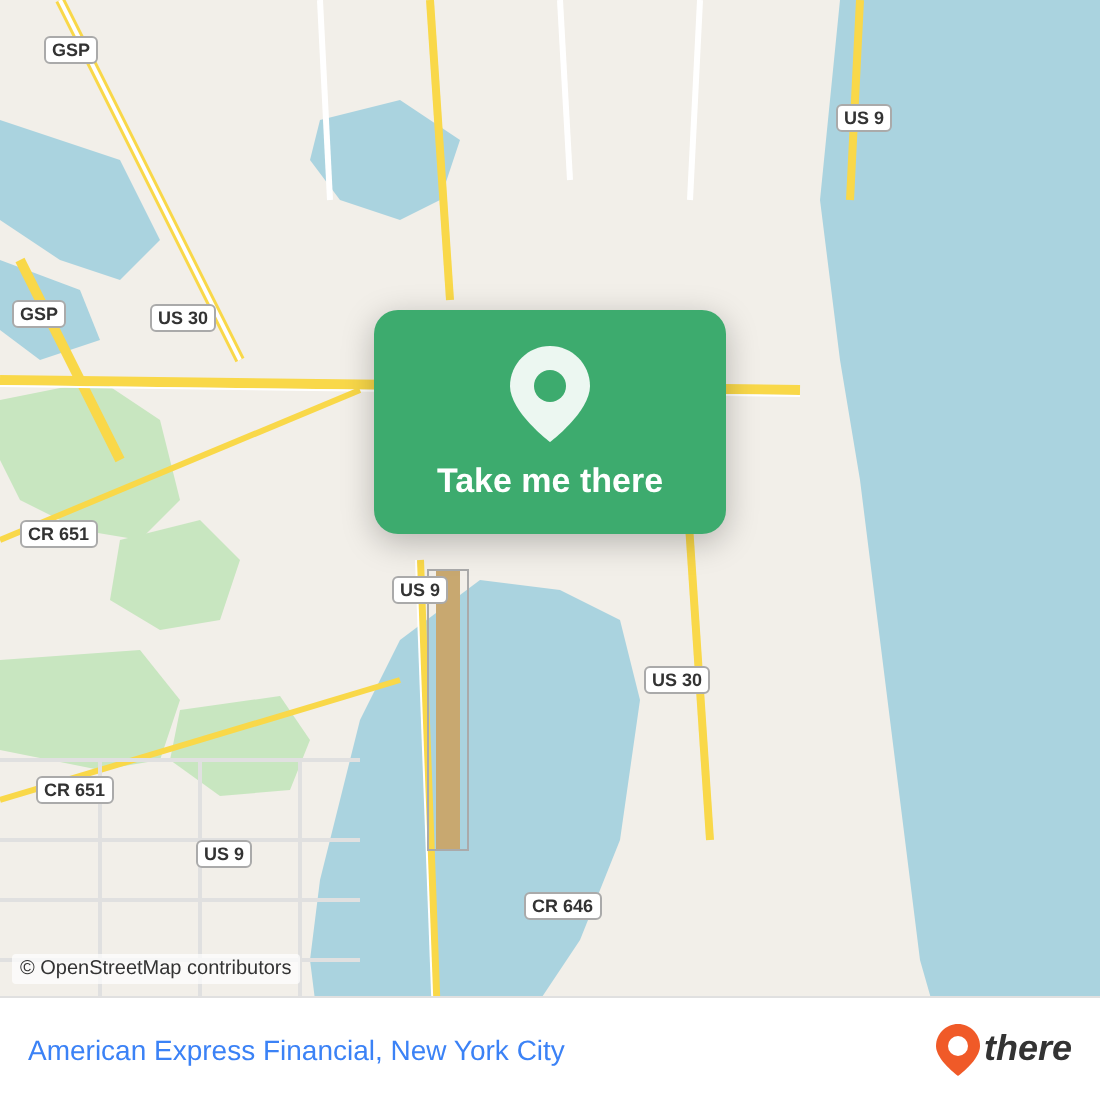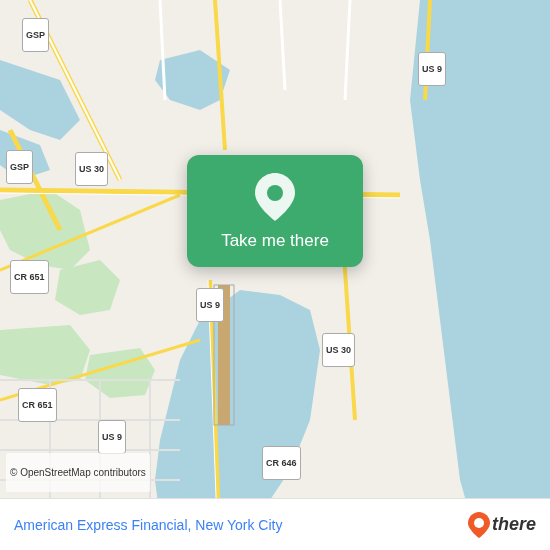--- a/index.html
+++ b/index.html
@@ -82,46 +82,46 @@
 
     #pin-icon {
       width: 40px;
       height: 48px;
       margin-bottom: 10px;
     }
 
     #take-me-there-label {
       color: #ffffff;
       font-size: 17px;
-      font-weight: 400;
+      font-weight: 700;
       white-space: nowrap;
     }
 
     
     #osm-attribution {
       position: absolute;
       bottom: 58px;
       left: 6px;
       font-size: 10px;
       color: #333;
       background: rgba(255,255,255,0.7);
-      padding: 14px 4px;
+      padding: 2px 4px;
       border-radius: 2px;
       z-index: 90;
     }
 
     
     .road-label {
       position: absolute;
       background: white;
       border: 1px solid #aaa;
       border-radius: 3px;
       font-size: 9px;
       font-weight: bold;
-      padding: 11px 3px;
+      padding: 1px 3px;
       color: #333;
       white-space: nowrap;
       z-index: 20;
     }
   </style>
 </head>
 <body>
 
 <div id="map-container">
   <div id="map-bg">

